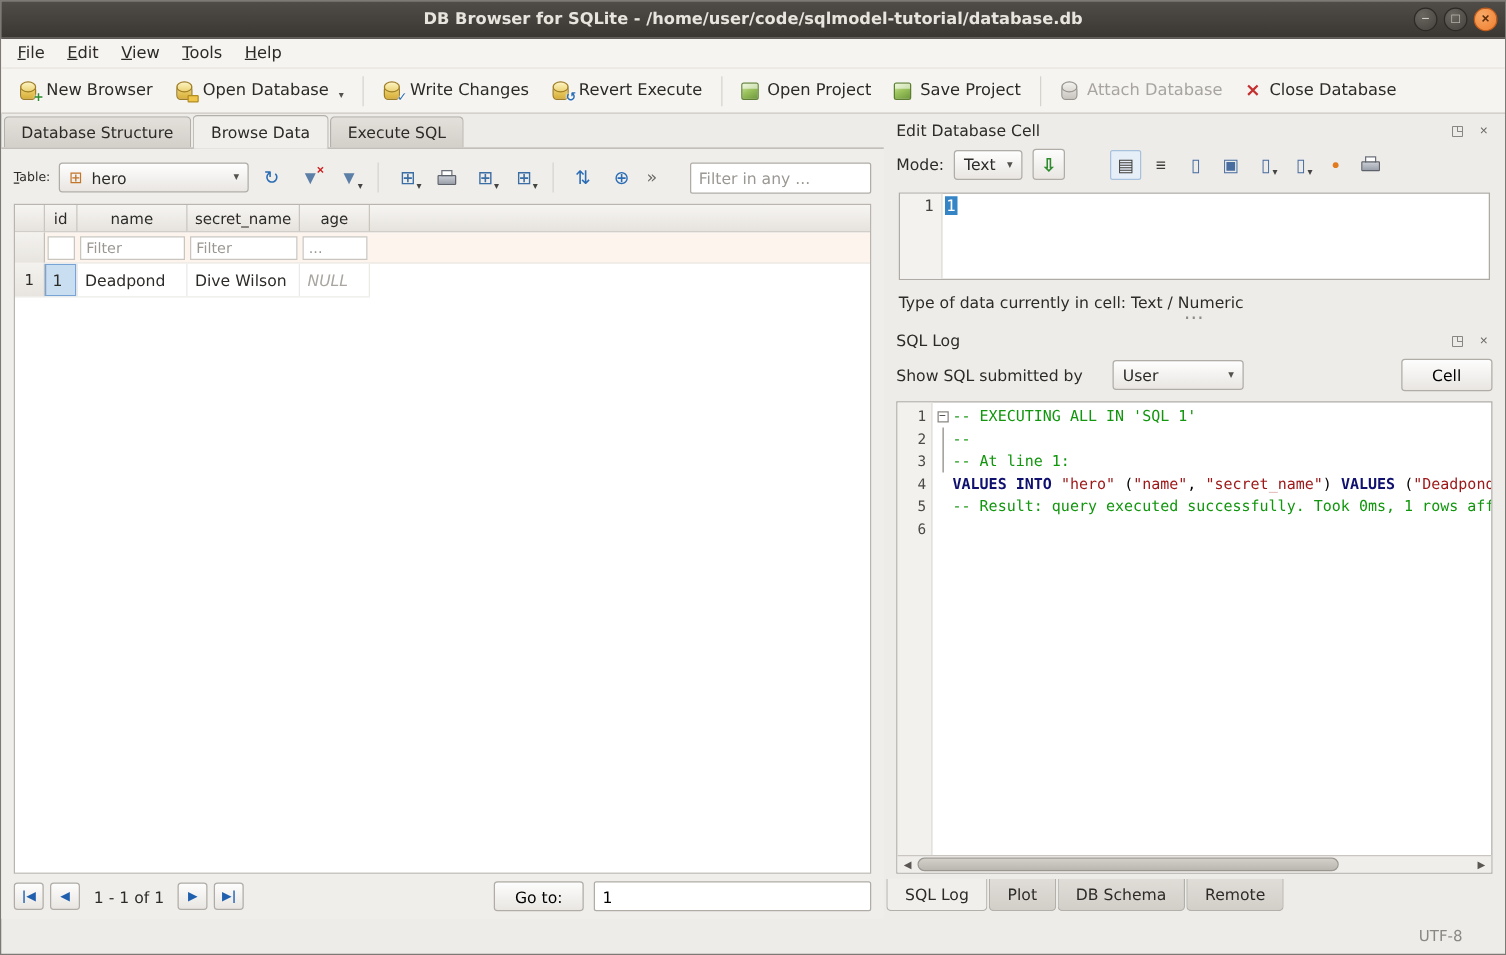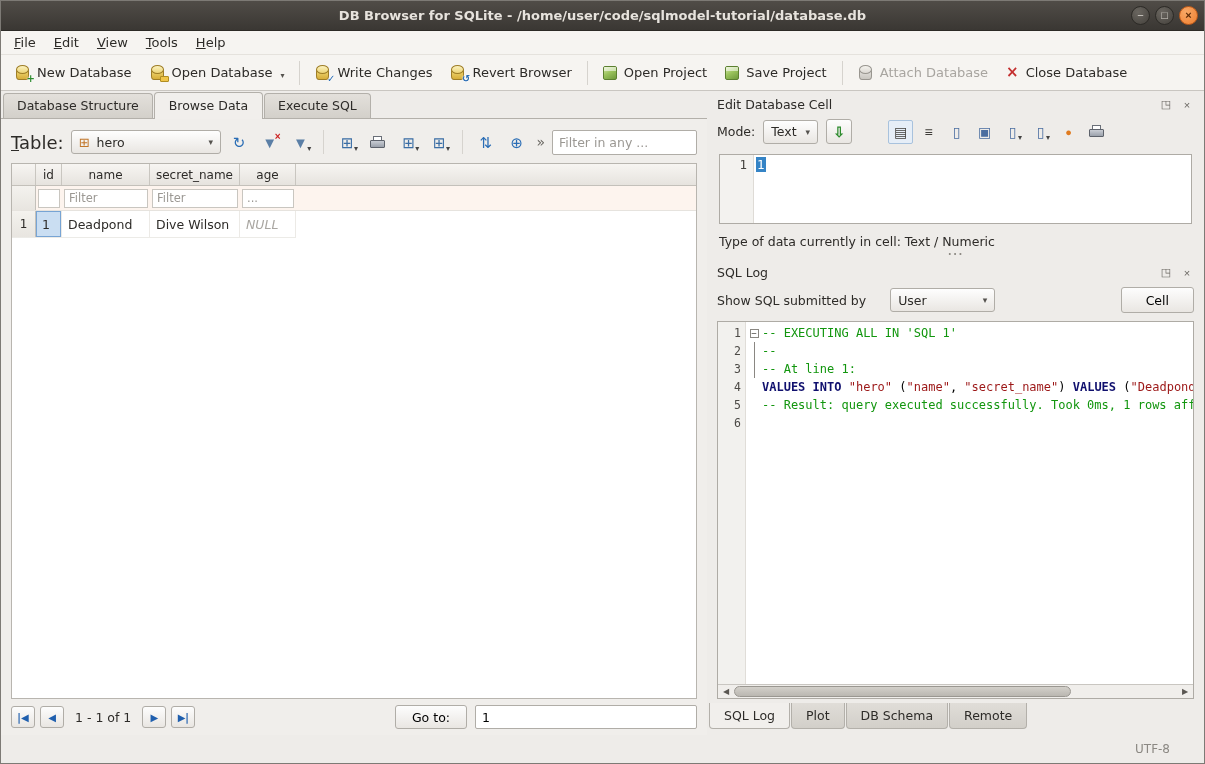--- a/index.html
+++ b/index.html
@@ -42,21 +42,21 @@
 .main{flex:1;display:flex;min-height:0}
 .left-pane{width:706px;display:flex;flex-direction:column;flex:0 0 auto}
 .right-pane{flex:1;display:flex;flex-direction:column;min-width:0}
 
 .tabbar{display:flex;align-items:flex-end;padding:3px 0 0 2px;height:27px;flex:0 0 auto}
 .tab{padding:4px 13px 5px;background:linear-gradient(#e3e0db,#d3d0ca);border:1px solid #b3b0aa;border-bottom:none;border-radius:4px 4px 0 0;margin-right:1px;font-size:12.5px}
 .tab.active{background:#f1efec;position:relative;z-index:3;padding:5px 14px 6px;margin-bottom:-1px}
 .tab-page{flex:1;border-top:1px solid #b3b0aa;background:#f0eeeb;display:flex;flex-direction:column;min-height:0;position:relative;z-index:1}
 
 .browse-controls{display:flex;align-items:center;gap:5px;padding:8px 10px 6px;height:44px;flex:0 0 auto}
-.fld-label{font-size:18px;margin-right:2px}
+.fld-label{font-size:10px;margin-right:2px}
 .fld-label::first-letter{text-decoration:underline}
 .combo{display:inline-flex;align-items:center;gap:7px;height:24px;padding:0 7px;background:linear-gradient(#fefefe,#e9e6e2);border:1px solid #b0ada7;border-radius:3px;font-size:12.5px;font-family:inherit}
 .combo .arrow{font-size:9px;color:#55524e;margin-left:2px}
 .table-combo{width:152px;justify-content:flex-start}
 .table-combo .val{flex:1;text-align:left}
 .tool-ic{width:26px;height:24px;display:flex;align-items:center;justify-content:center;border:0;background:transparent;position:relative;padding:0}
 .gi{font-size:15px;line-height:1}
 .gi-blue{color:#2a6db5}
 .gi-steel{color:#5b7fa6}
 .gi-grid{color:#3b6ea5;font-size:15px}
@@ -155,41 +155,41 @@
     <span class="menu-item">View</span>
     <span class="menu-item">Tools</span>
     <span class="menu-item">Help</span>
   </div>
 
   <div class="toolbar">
     <button class="tb-btn">
       <span class="db-cyl">
           <span class="badge green">+</span>
         </span>
-      <span>New Database</span>
+      <span>New Browser</span>
     </button>
     <button class="tb-btn">
       <span class="db-cyl">
           <span class="badge folder"></span>
         </span>
       <span>Open Database</span>
       <span class="dd-arrow">▾</span>
     </button>
     <span class="tb-sep"></span>
     <button class="tb-btn">
       <span class="db-cyl">
           <span class="badge blue">✓</span>
         </span>
       <span>Write Changes</span>
     </button>
     <button class="tb-btn">
       <span class="db-cyl">
           <span class="badge blue">↺</span>
         </span>
-      <span>Revert Browser</span>
+      <span>Revert Execute</span>
     </button>
     <span class="tb-sep"></span>
     <button class="tb-btn">
       <span class="cube"></span>
       <span>Open Project</span>
     </button>
     <button class="tb-btn">
       <span class="cube"></span>
       <span>Save Project</span>
     </button>

